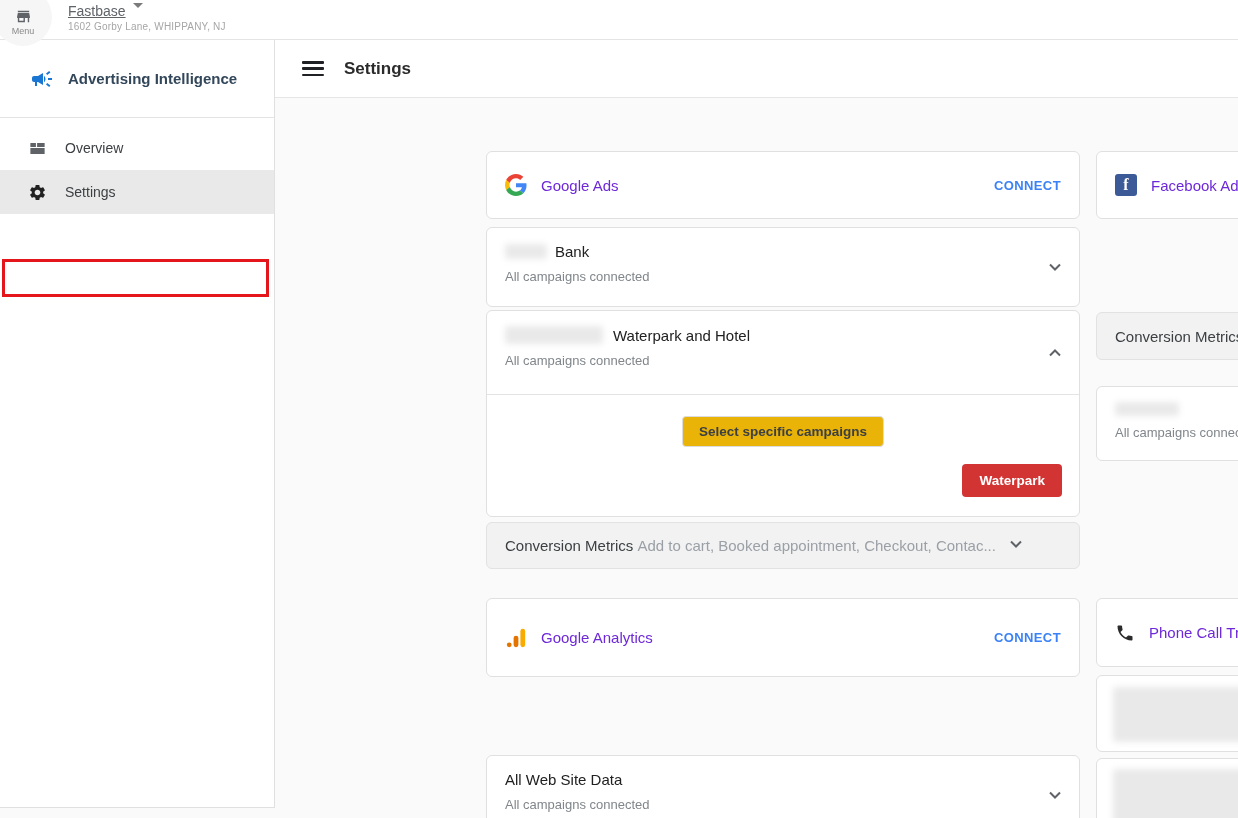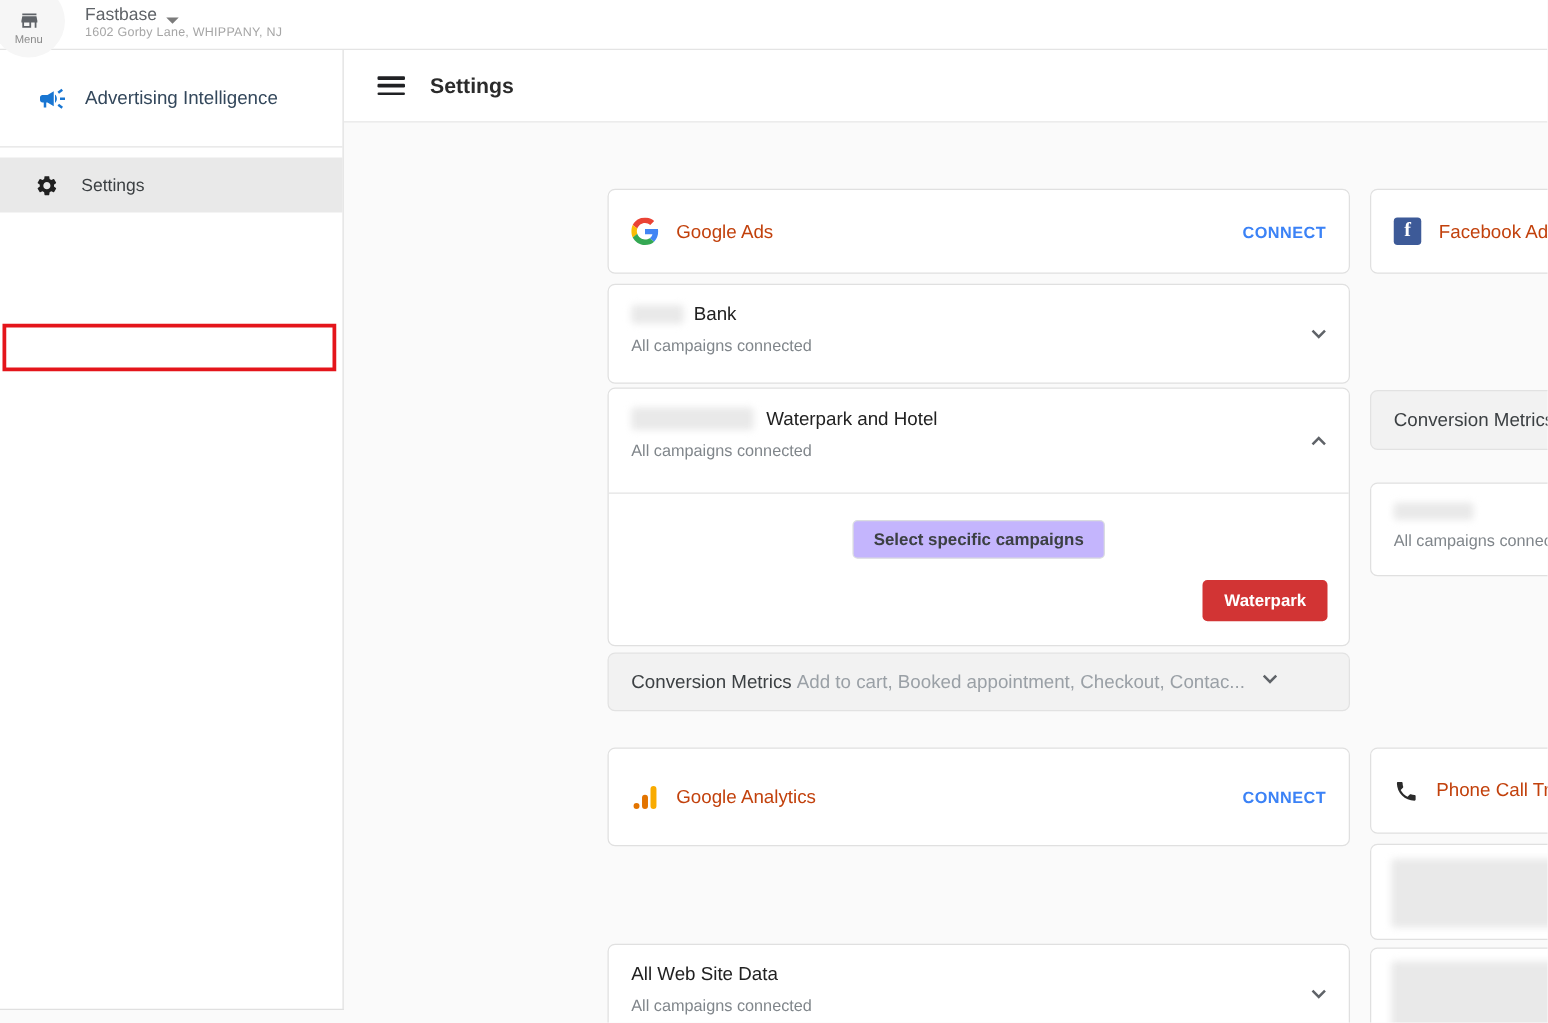--- a/index.html
+++ b/index.html
@@ -5,29 +5,29 @@
   * { margin:0; padding:0; box-sizing:border-box; }
   html,body { width:1238px; height:818px; overflow:hidden; }
   body { position:relative; background:#fafafa; font-family:"Liberation Sans",sans-serif; color:#202124; }
 
   
   .topbar { position:absolute; left:0; top:0; width:1238px; height:40px; background:#fff; border-bottom:1px solid #e4e4e4; z-index:20; }
   .menu-circle { position:absolute; left:-6px; top:-12px; width:58px; height:58px; border-radius:50%; background:#f6f6f6; z-index:25; display:flex; flex-direction:column; align-items:center; justify-content:center; padding-top:10px; cursor:pointer; }
   .menu-circle svg { width:17px; height:17px; fill:#5f6368; }
   .menu-label { font-size:9px; color:#8a8a8a; margin-top:1px; }
   .biz { position:absolute; left:68px; top:3px; }
-  .biz-name { font-size:14px; color:#5f6368; display:flex; align-items:flex-end; gap:7px; cursor:pointer; }
+  .biz-name { font-size:14px; color:#5f6368; display:flex; align-items:flex-start; gap:7px; cursor:pointer;text-decoration:underline; }
   .caret-down { width:0; height:0; border-left:5px solid transparent; border-right:5px solid transparent; border-top:5px solid #7b7b7b; display:inline-block; }
   .biz-addr { font-size:10px; color:#a6a6a6; margin-top:2px; letter-spacing:.2px; }
 
   
   .sidebar { position:absolute; left:0; top:40px; width:275px; height:768px; background:#fff; border-right:1px solid #e0e0e0; border-bottom:1px solid #e0e0e0; z-index:10; }
   .side-head { height:78px; display:flex; align-items:center; padding-left:30px; border-bottom:1px solid #e4e4e4; }
   .side-head svg { width:24px; height:24px; fill:#1976d2; }
-  .side-title { margin-left:14px; font-size:15px; font-weight:normal; color:#33475b; }
+  .side-title { margin-left:14px; font-size:15px; font-weight:bold; color:#33475b; }
   .nav { padding-top:8px; }
   .nav-item { height:44px; display:flex; align-items:center; padding-left:28px; cursor:pointer; }
   .nav-item svg { width:19px; height:19px; fill:#5f6368; flex:0 0 auto; }
   .nav-item .lbl { margin-left:18px; font-size:14px; color:#3c4043; }
   .nav-item.selected { background:#e9e9e9; }
   .nav-item.selected svg { fill:#212121; }
   .red-annotation { position:absolute; left:2px; top:219px; width:267px; height:38px; border:3px solid #e4151b; z-index:30; pointer-events:none; }
 
   
   .main-header { position:absolute; left:275px; top:40px; width:963px; height:58px; background:#fff; border-bottom:1px solid #e6e6e6; display:flex; align-items:center; z-index:5; }
@@ -35,34 +35,34 @@
   .hamburger span { display:block; height:2.5px; background:#202124; border-radius:1px; }
   .page-title { margin-left:20px; font-size:17px; font-weight:bold; color:#2b2b2b; }
 
   
   .content { position:absolute; left:275px; top:98px; width:963px; height:720px; overflow:hidden; }
   .card { position:absolute; background:#fff; border:1px solid #e0e0e0; border-radius:6px; }
   .col-l { left:211px; width:594px; }
   .col-r { left:821px; width:594px; }
 
   .provider-head { display:flex; align-items:center; padding:0 18px; }
-  .provider-title { font-size:15px; color:#c2410c; margin-left:14px; }
+  .provider-title { font-size:15px; color:#6d28d9; margin-left:14px; }
   .connect { margin-left:auto; font-size:13px; font-weight:bold; color:#3b82f6; letter-spacing:.4px; cursor:pointer; }
 
   .acct-row { padding:15px 18px 0 18px; position:relative; }
   .acct-name { font-size:15px; color:#212121; display:flex; align-items:center; }
   .acct-status { font-size:13px; color:#80868b; margin-top:9px; }
   .chev { position:absolute; right:16px; top:50%; margin-top:-8px; cursor:pointer; }
   .chev svg { width:16px; height:16px; stroke:#5f6368; stroke-width:2; fill:none; }
 
   .blur { display:inline-block; background:#e9e9e9; filter:blur(3px); border-radius:3px; }
 
   .divider { position:absolute; left:0; right:0; height:1px; background:#e4e4e4; }
 
-  .btn-outline { position:absolute; left:50%; transform:translateX(-50%); background:#c4b5fd; border:1px solid #dadce0; border-radius:4px; padding:7px 16px; font-size:13.5px; font-weight:bold; color:#3c4043; cursor:pointer; white-space:nowrap; }
+  .btn-outline { position:absolute; left:50%; transform:translateX(-50%); background:#eab308; border:1px solid #dadce0; border-radius:4px; padding:7px 16px; font-size:13.5px; font-weight:bold; color:#3c4043; cursor:pointer; white-space:nowrap; }
   .btn-danger { position:absolute; right:17px; background:#d23434; border:none; border-radius:4px; padding:9px 17px; font-size:13.5px; font-weight:bold; color:#fff; cursor:pointer; }
 
   .metrics-bar { position:absolute; background:#f2f2f2; border:1px solid #e2e2e2; border-radius:6px; display:flex; align-items:center; padding:0 18px; }
   .metrics-label { font-size:15px; color:#3c4043; }
   .metrics-value { font-size:15px; color:#9aa0a6; margin-left:4px; white-space:nowrap; overflow:hidden; }
   .metrics-bar .chev { position:static; margin:0 0 0 12px; }
 
   
   .g-logo, .ga-logo { width:22px; height:22px; }
   .fb-logo { width:22px; height:22px; background:#3d5a98; border-radius:3px; color:#fff; font-weight:bold; font-size:16px; display:flex; align-items:center; justify-content:center; font-family:"Liberation Serif",serif; }
@@ -88,20 +88,26 @@
 </div>
 
 <div class="sidebar">
   <div class="side-head">
     <svg viewBox="0 0 24 24">
         <path d="M18 11v2h4v-2h-4zm-2 6.61c.96.71 2.21 1.65 3.2 2.39.4-.53.8-1.07 1.2-1.6-.99-.74-2.24-1.68-3.2-2.4-.4.54-.8 1.08-1.2 1.61zM20.4 5.6c-.4-.53-.8-1.07-1.2-1.6-.99.74-2.24 1.68-3.2 2.4.4.53.8 1.07 1.2 1.6.96-.72 2.21-1.65 3.2-2.4zM4 9c-1.1 0-2 .9-2 2v2c0 1.1.9 2 2 2h1v4h2v-4h1l5 3V6L8 9H4zm11.5 3c0-1.33-.58-2.53-1.5-3.35v6.69c.92-.81 1.5-2.01 1.5-3.34z"></path>
       </svg>
     <span class="side-title">Advertising Intelligence</span>
   </div>
   <div class="nav">
+    <div class="nav-item">
+      <svg viewBox="0 0 24 24">
+          <path d="M3 5h7v5H3zM11.5 5H21v5h-9.5zM3 11.5h18V19H3z"></path>
+        </svg>
+      <span class="lbl">Overview</span>
+    </div>
     <div class="nav-item selected">
       <svg viewBox="0 0 24 24">
           <path d="M19.14 12.94c.04-.3.06-.61.06-.94 0-.32-.02-.64-.07-.94l2.03-1.58c.18-.14.23-.41.12-.61l-1.92-3.32c-.12-.22-.37-.29-.59-.22l-2.39.96c-.5-.38-1.03-.7-1.62-.94l-.36-2.54c-.04-.24-.24-.41-.48-.41h-3.84c-.24 0-.43.17-.47.41l-.36 2.54c-.59.24-1.13.57-1.62.94l-2.39-.96c-.22-.08-.47 0-.59.22L2.74 8.87c-.12.21-.08.47.12.61l2.03 1.58c-.05.3-.09.63-.09.94s.02.64.07.94l-2.03 1.58c-.18.14-.23.41-.12.61l1.92 3.32c.12.22.37.29.59.22l2.39-.96c.5.38 1.03.7 1.62.94l.36 2.54c.05.24.24.41.48.41h3.84c.24 0 .44-.17.47-.41l.36-2.54c.59-.24 1.13-.56 1.62-.94l2.39.96c.22.08.47 0 .59-.22l1.92-3.32c.12-.22.07-.47-.12-.61l-2.01-1.58zM12 15.6c-1.98 0-3.6-1.62-3.6-3.6s1.62-3.6 3.6-3.6 3.6 1.62 3.6 3.6-1.62 3.6-3.6 3.6z"></path>
         </svg>
       <span class="lbl">Settings</span>
     </div>
   </div>
   <div class="red-annotation"></div>
 </div>
 

